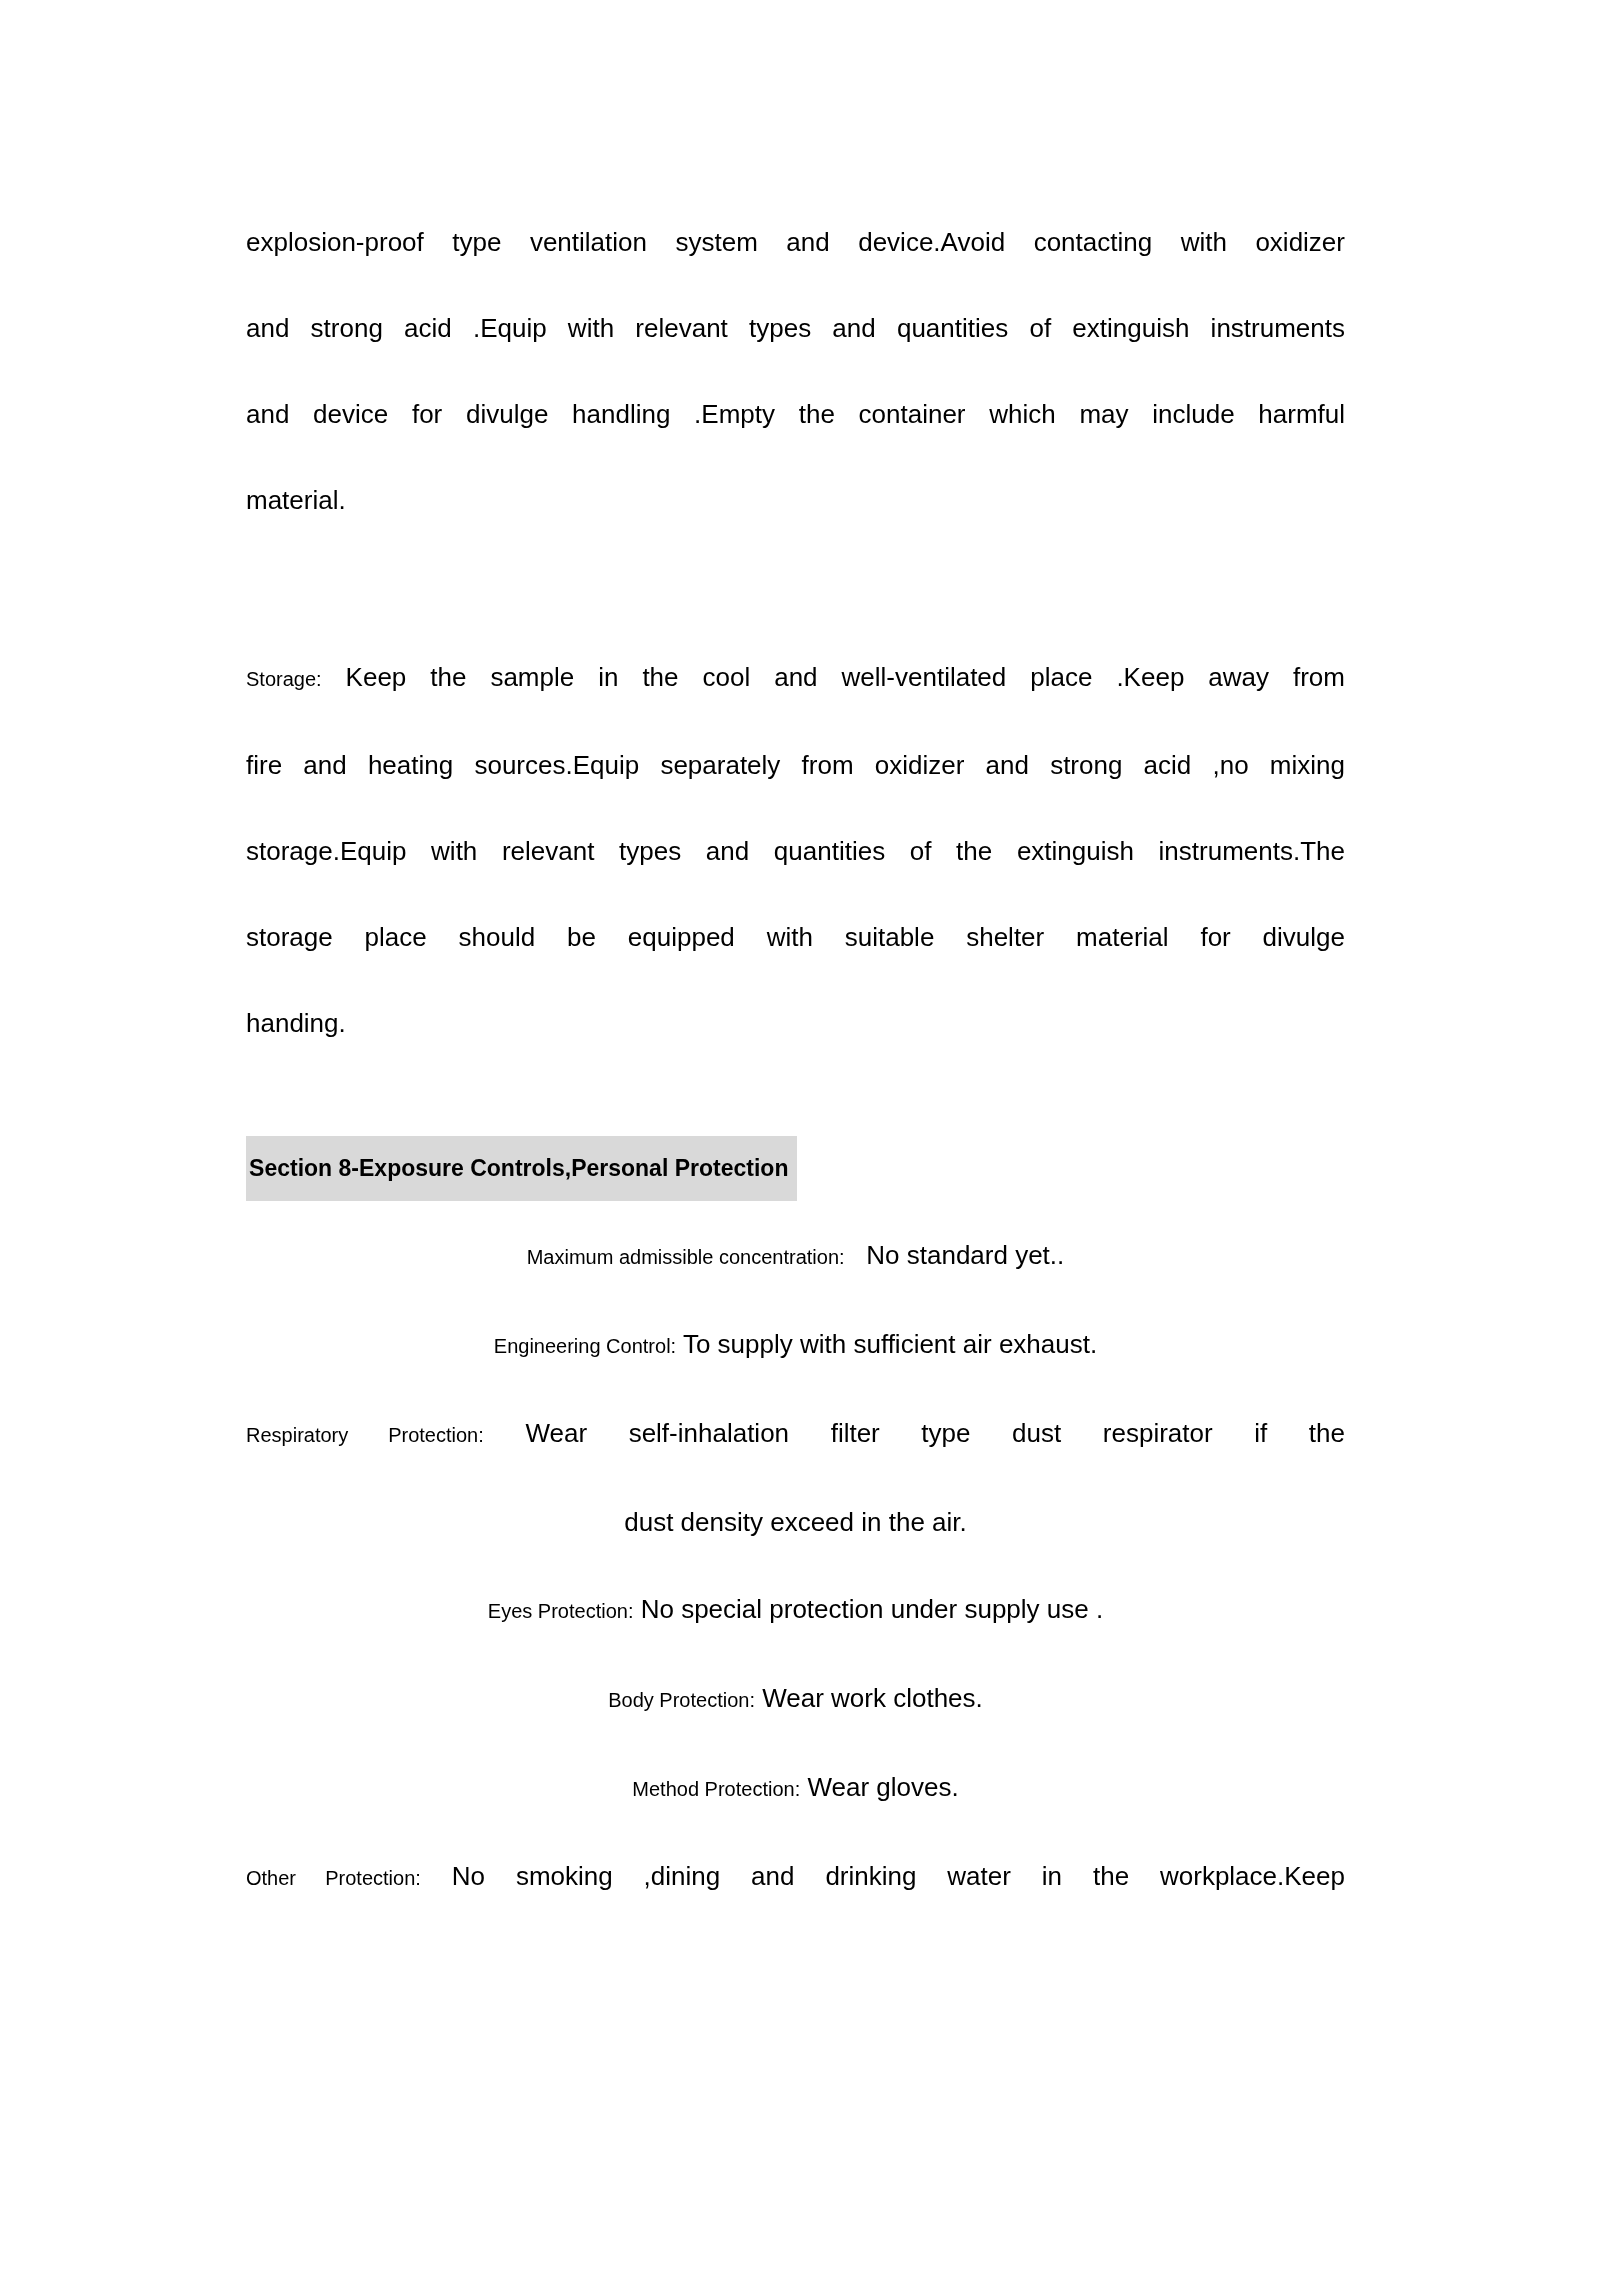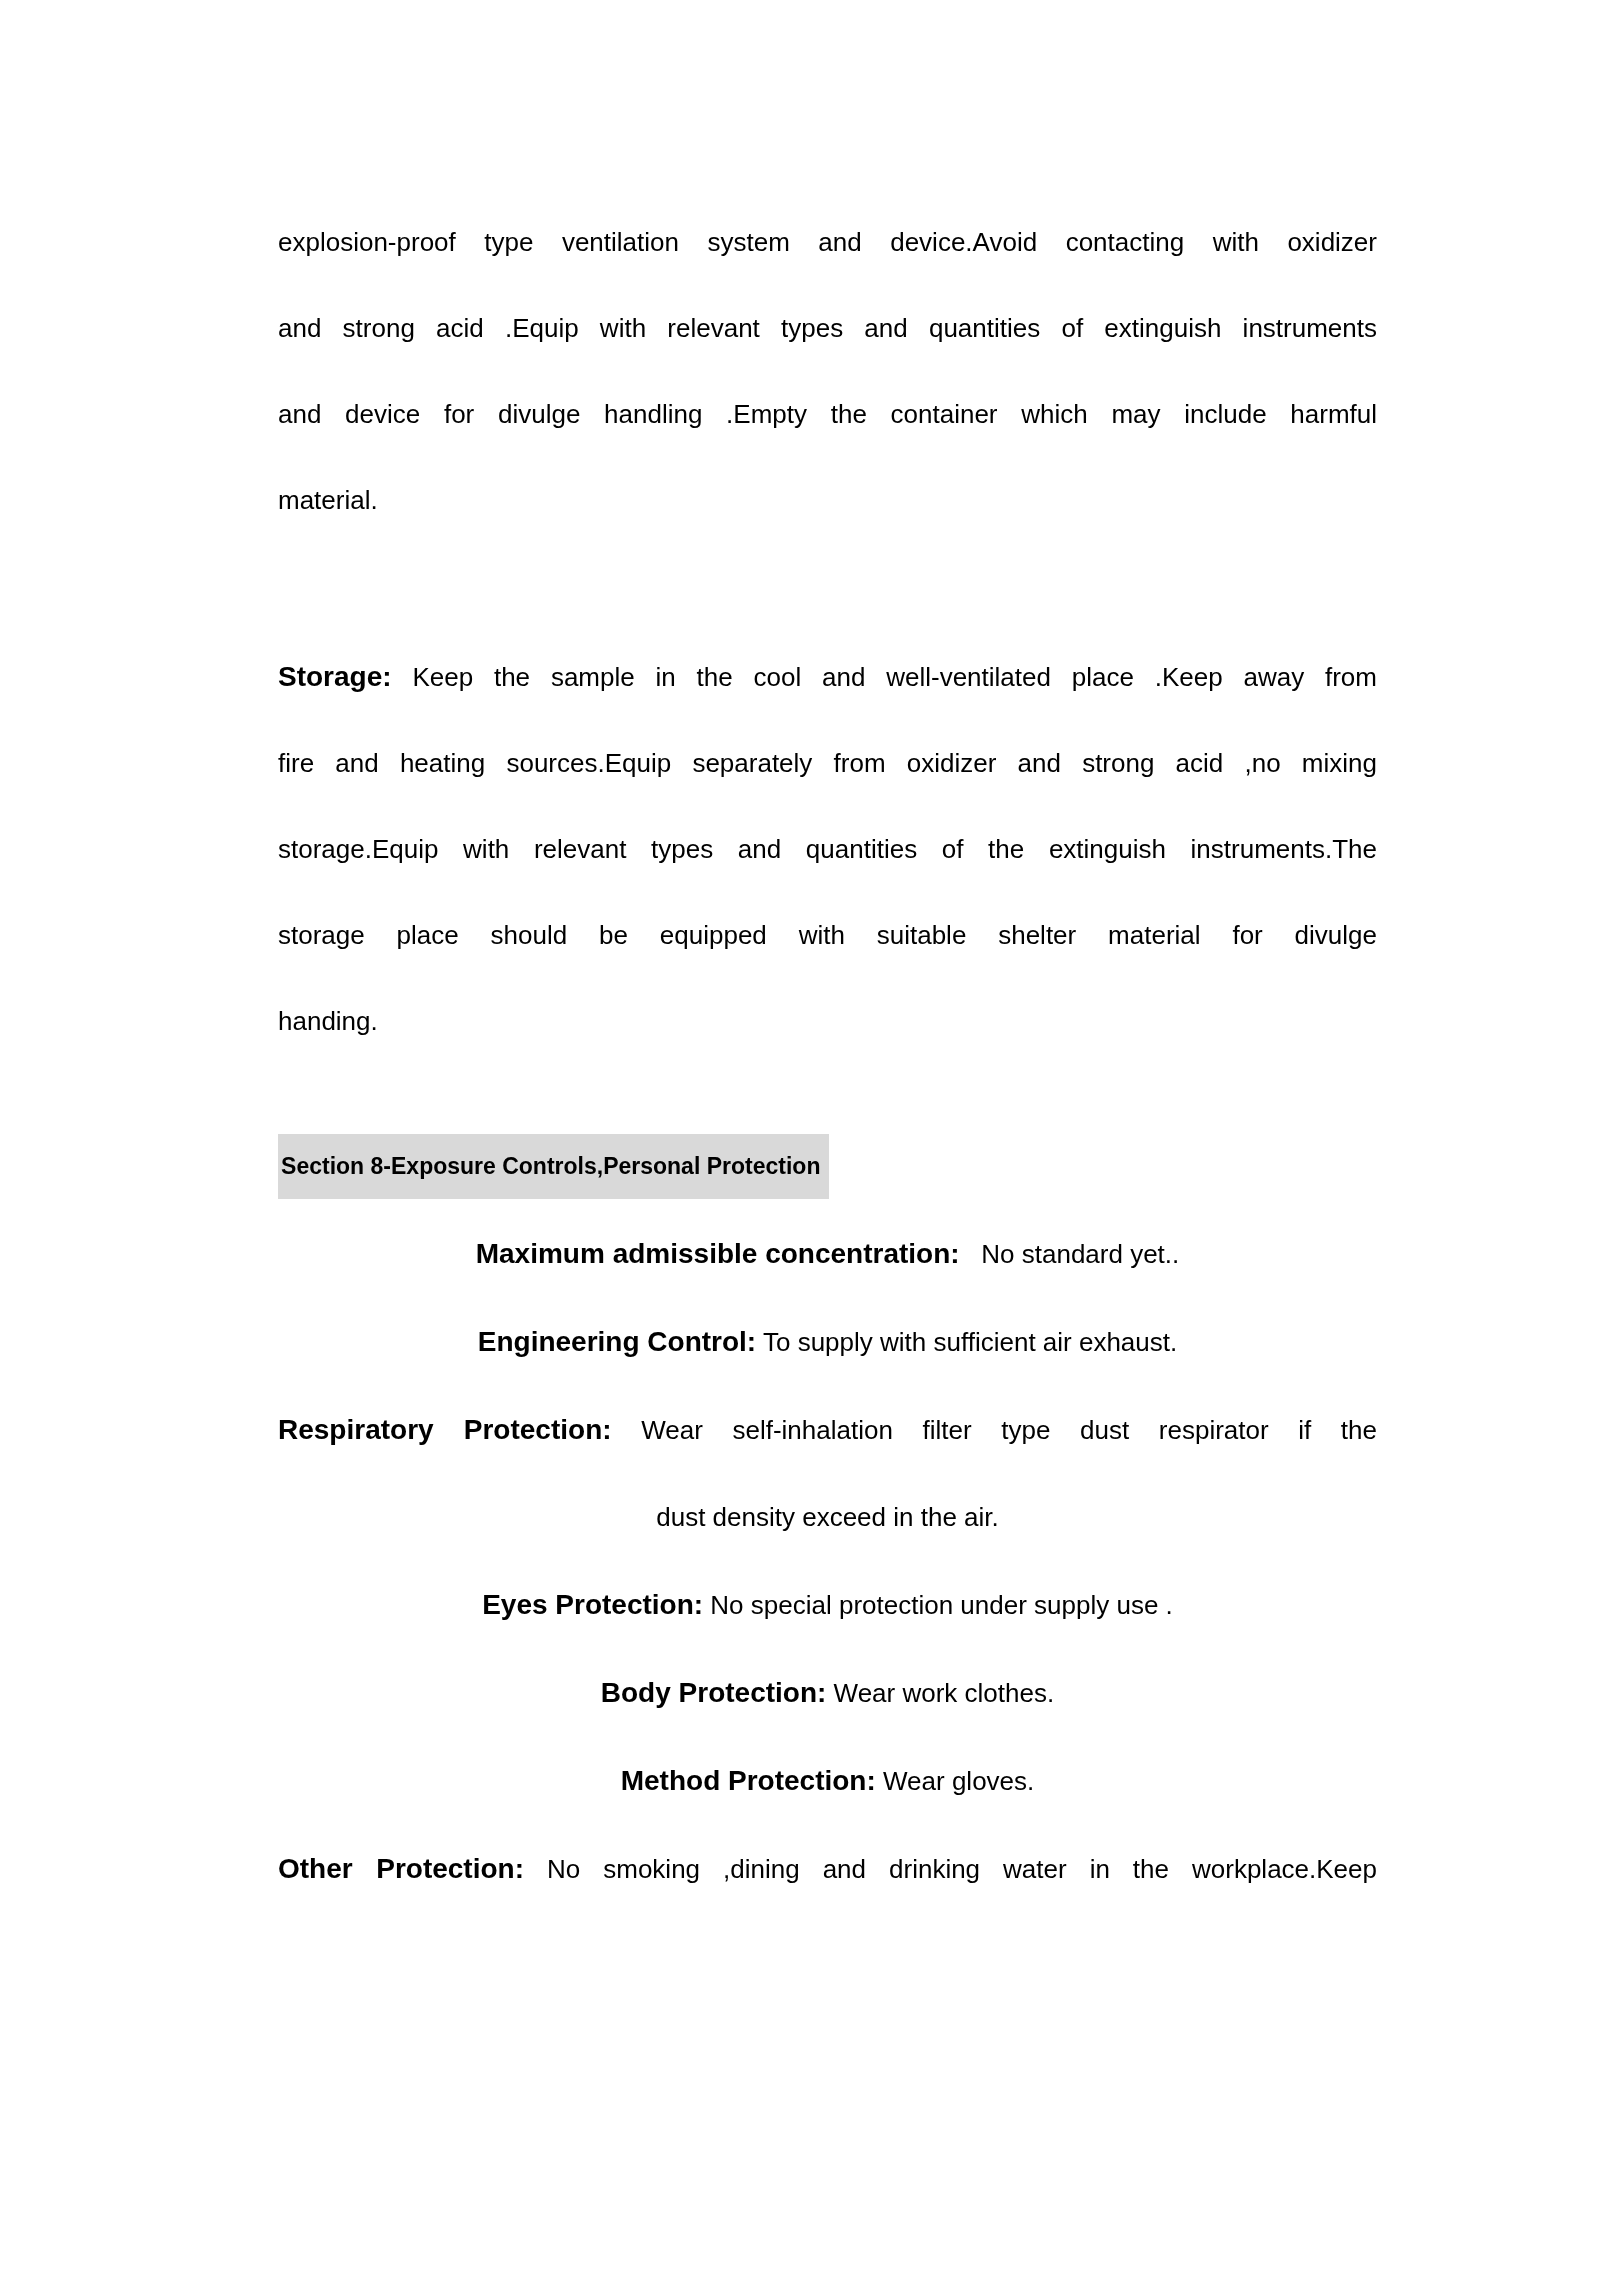--- a/index.html
+++ b/index.html
@@ -12,39 +12,38 @@
     background: #ffffff;
     color: #000000;
     font-family: "Liberation Sans", sans-serif;
     overflow: hidden;
   }
   .page {
     box-sizing: border-box;
     width: 1588px;
     height: 2295px;
     padding: 199px 243px 0 246px;
-    margin-left: 32px;
   }
   .para {
     font-size: 26px;
     line-height: 86px;
   }
   .jline {
     text-align: justify;
     text-align-last: justify;
   }
   .jline.last {
     text-align-last: left;
   }
   .leftline {
     text-align: center;
   }
   .blabel {
-    font-weight: bold;
-    font-size: 28px;
+    font-weight: normal;
+    font-size: 20px;
   }
   .val {
     white-space: pre-wrap;
   }
   .storage {
     margin-top: 91px;
   }
   .heading-wrap {
     margin-top: 70px;
   }

